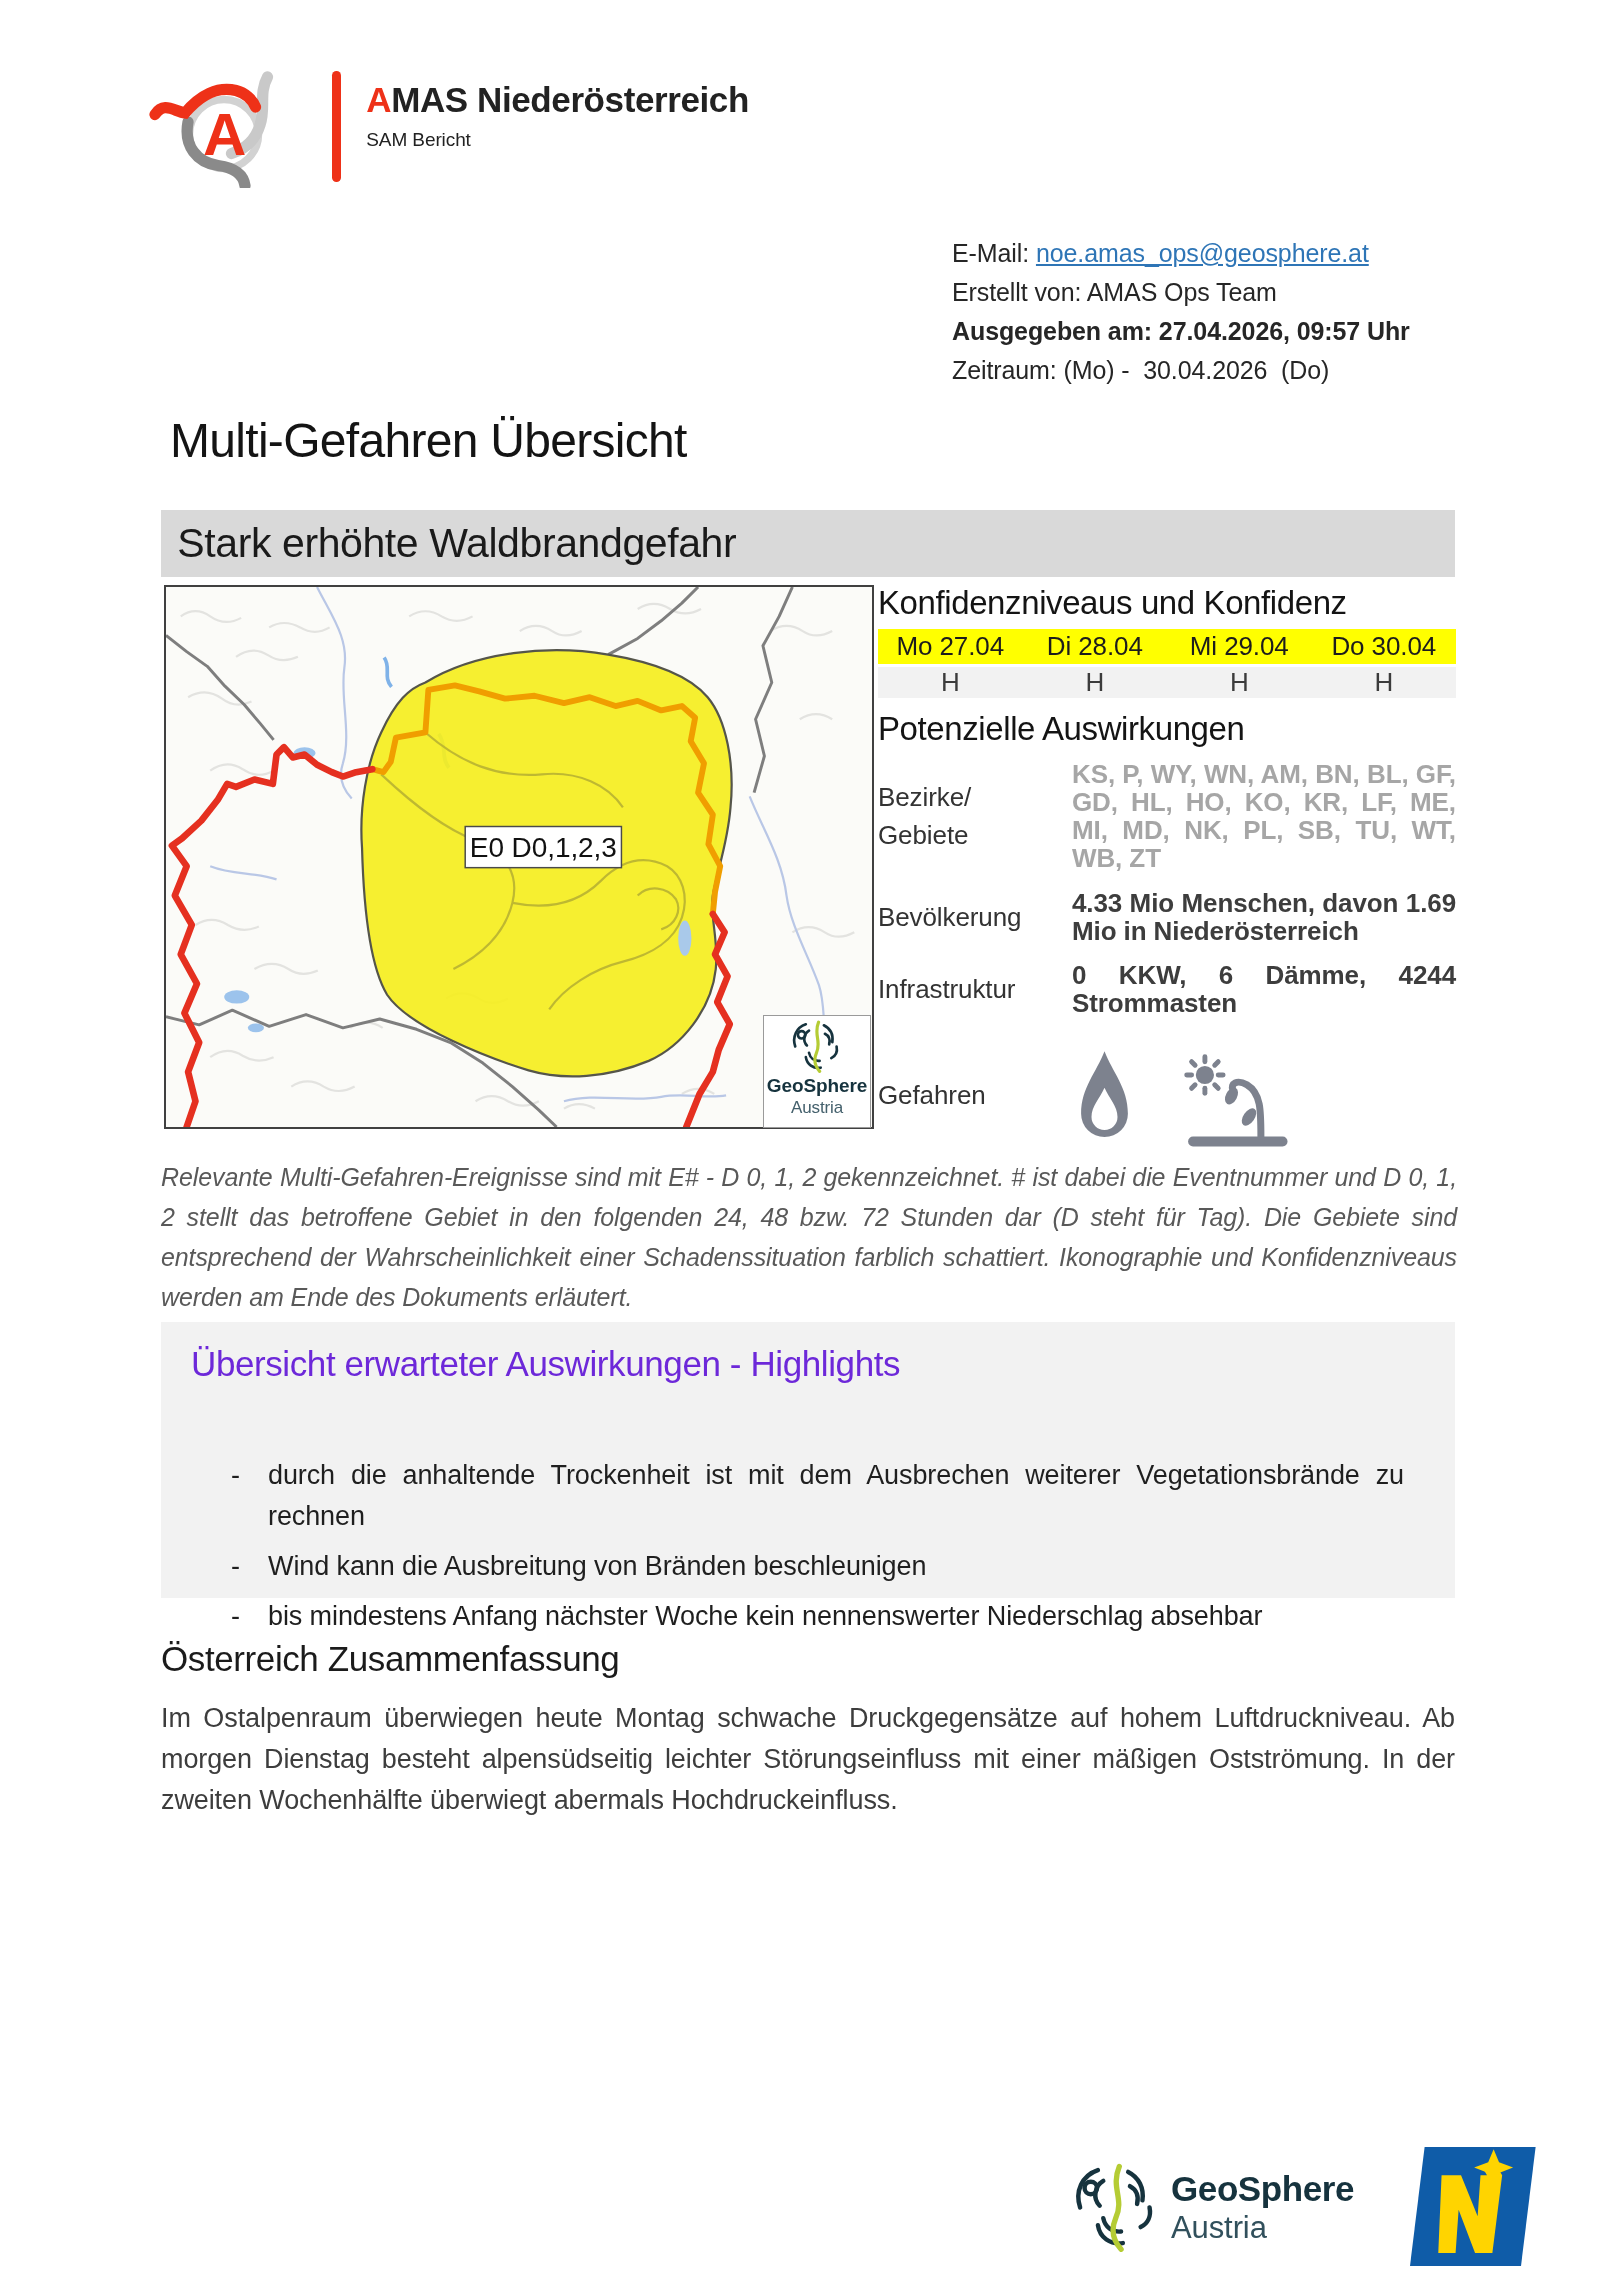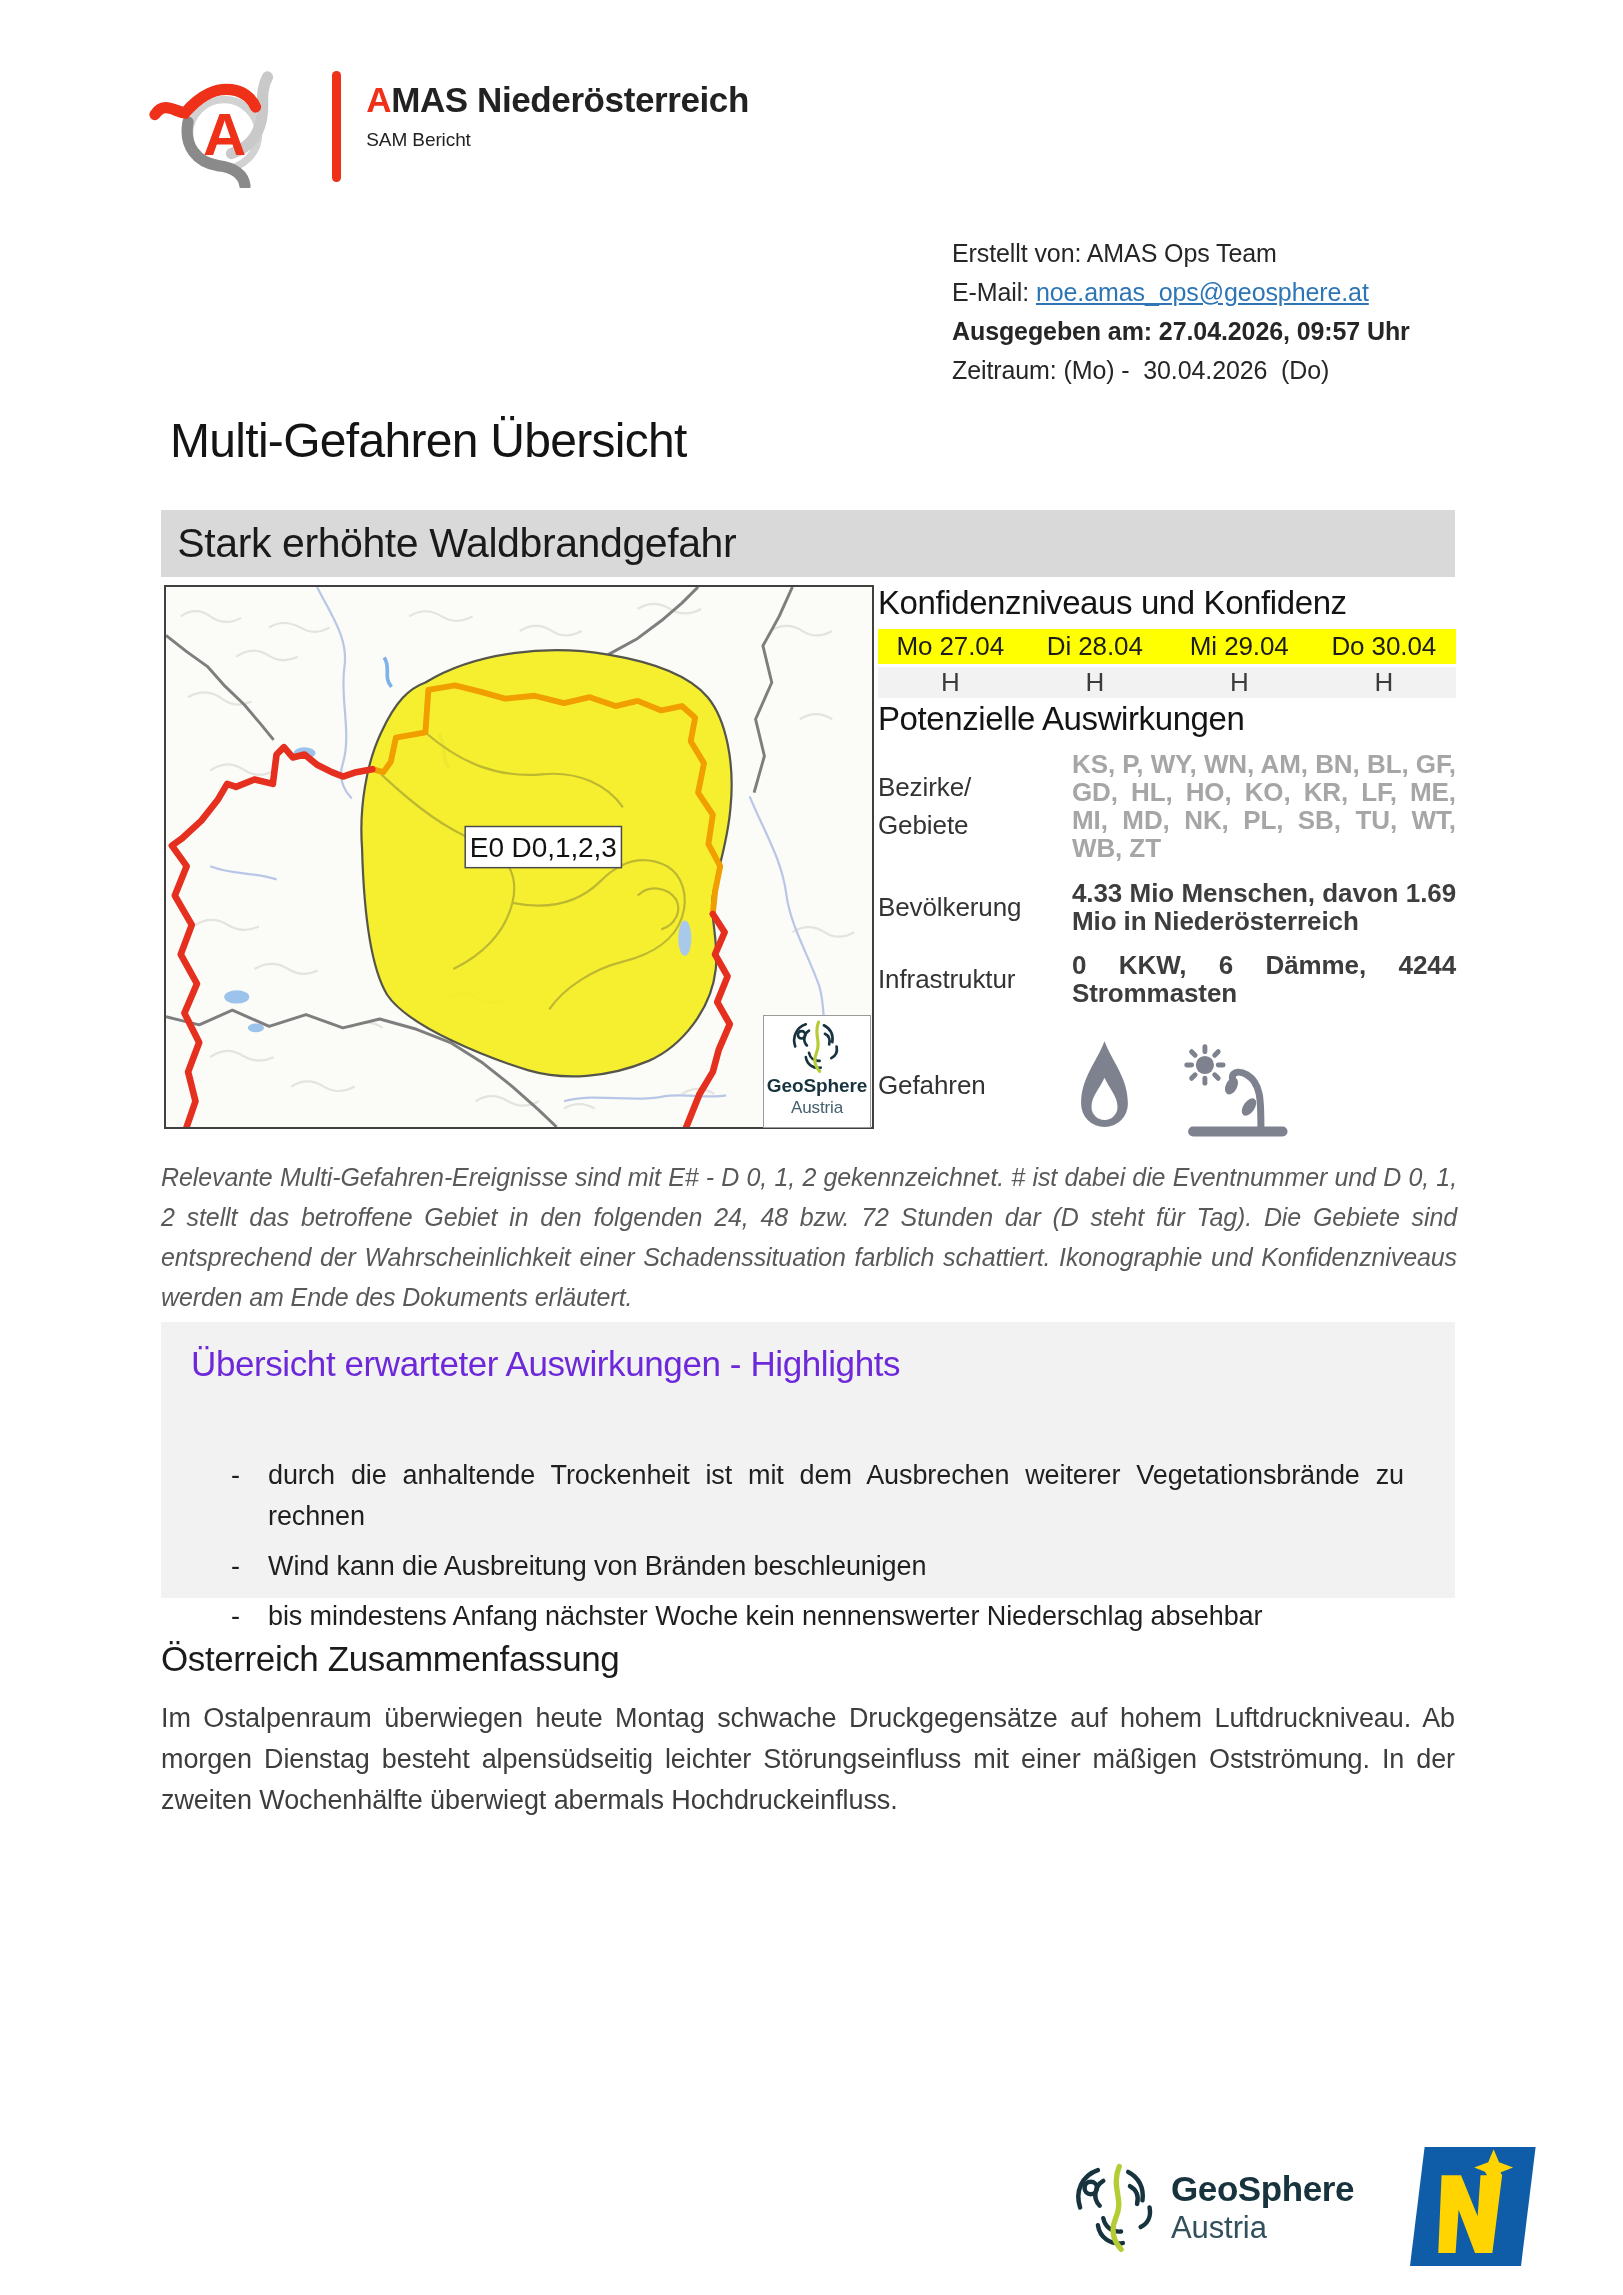--- a/index.html
+++ b/index.html
@@ -45,21 +45,21 @@
   .map-watermark .wicon { width:53px; height:53px; }
   .map-watermark .wl1 { font-size:19px; font-weight:700; color:#16333e; margin-top:1.5px; }
   .map-watermark .wl2 { font-size:17px; color:#44606c; margin-top:0.7px; }
 
   
   .panel { position:absolute; left:878px; top:584px; width:578px; }
   .panel h2 { font-size:33px; font-weight:400; color:#141414; letter-spacing:-0.4px; }
   .day-row, .conf-row { display:grid; grid-template-columns:repeat(4,1fr); text-align:center; align-items:center; }
   .day-row { background:#ffff00; height:35px; font-size:26px; color:#1c1c1c; margin-top:6.7px; }
   .conf-row { background:#f2f2f2; height:31px; font-size:26px; color:#3c3c3c; margin-top:3.7px; }
-  .impacts-heading { margin-top:2px; }
+  .impacts-heading { margin-top:12px; }
   .imp-grid { display:grid; grid-template-columns:185px 1fr; column-gap:9px; row-gap:16.3px; margin-top:12px; }
   .imp-label { font-size:26px; color:#333; line-height:38px; align-self:center; }
   .imp-value { font-size:26px; line-height:28px; color:#3d3d3d; text-align:justify;font-weight:bold; }
   .imp-value.muted { color:#a6a6a6; }
   .hazard-icons { display:flex; align-items:flex-end; gap:43px; padding-top:13.3px; }
   .hazard-icons .fire { width:65px; height:110px; }
   .hazard-icons .drought { width:117px; height:98px; margin-bottom:4.4px; }
 
   
   .footnote { position:absolute; left:161px; top:1157px; width:1296px;
@@ -104,22 +104,22 @@
       <text x="72" y="116" font-size="80" font-weight="700" fill="#ee3118" font-family="Liberation Sans, sans-serif">A</text>
     </svg>
     <div class="brand-divider"></div>
     <div class="brand-text">
       <div class="brand-title"><span class="accent">A</span><span>MAS Niederösterreich</span></div>
       <div class="brand-subtitle">SAM Bericht</div>
     </div>
   </div>
 
   <div class="contact">
+    <div><span>E-Mail: </span><a href="#">noe.amas_ops@geosphere.at</a></div>
     <div>Erstellt von: AMAS Ops Team</div>
-    <div><span>E-Mail: </span><a href="#">noe.amas_ops@geosphere.at</a></div>
     <div class="bold">Ausgegeben am: 27.04.2026, 09:57 Uhr</div>
     <div class="pre">Zeitraum: (Mo) -  30.04.2026  (Do)</div>
   </div>
 
   <h1 class="doc-title">Multi-Gefahren Übersicht</h1>
   <div class="hazard-banner">Stark erhöhte Waldbrandgefahr</div>
 
   <div class="map-wrap">
     <svg class="mapsvg" viewBox="0 0 958 735" preserveAspectRatio="none">
 

